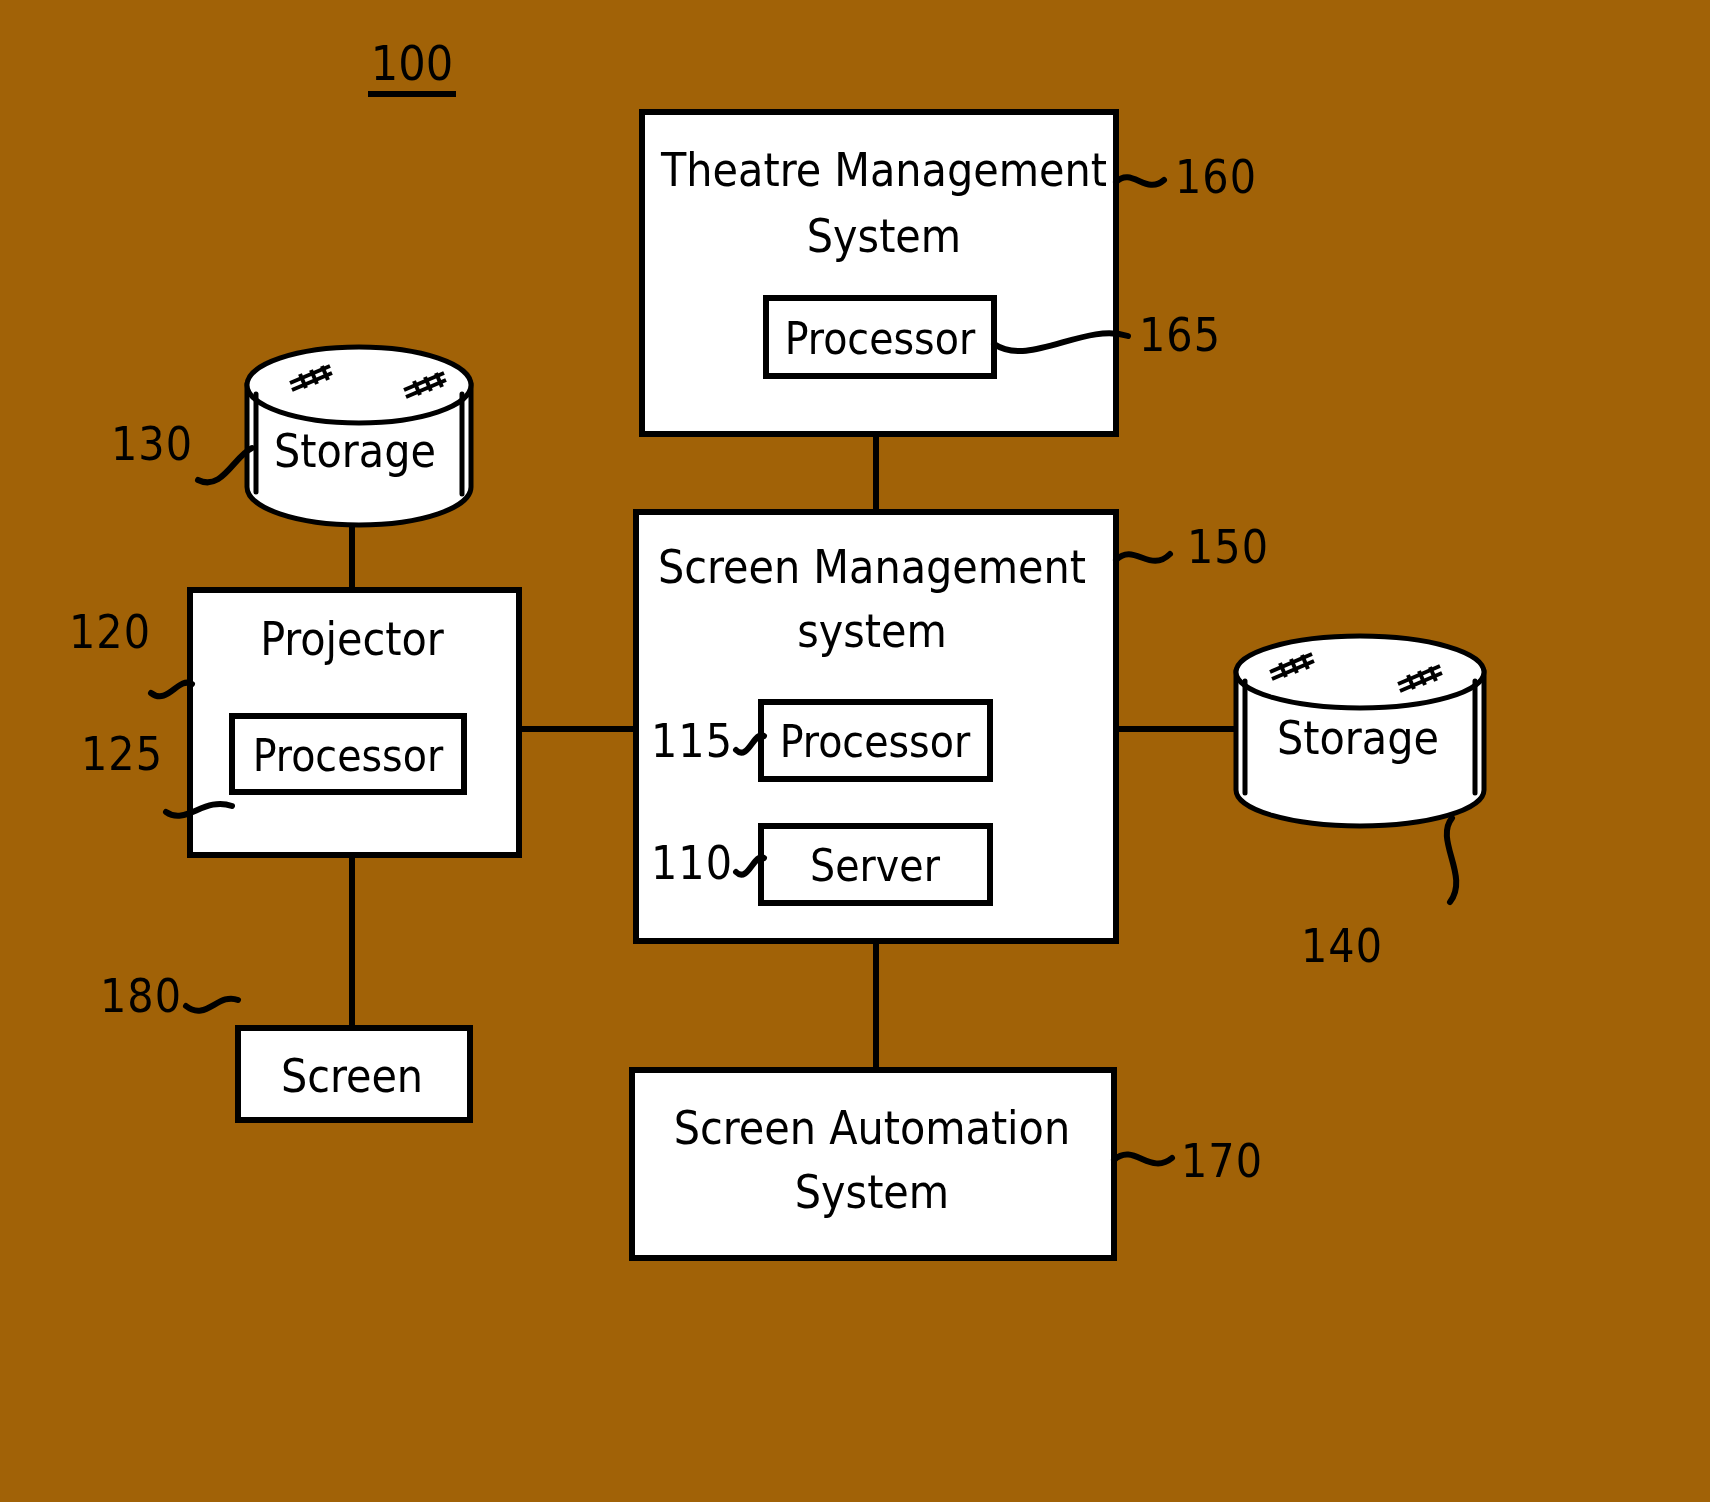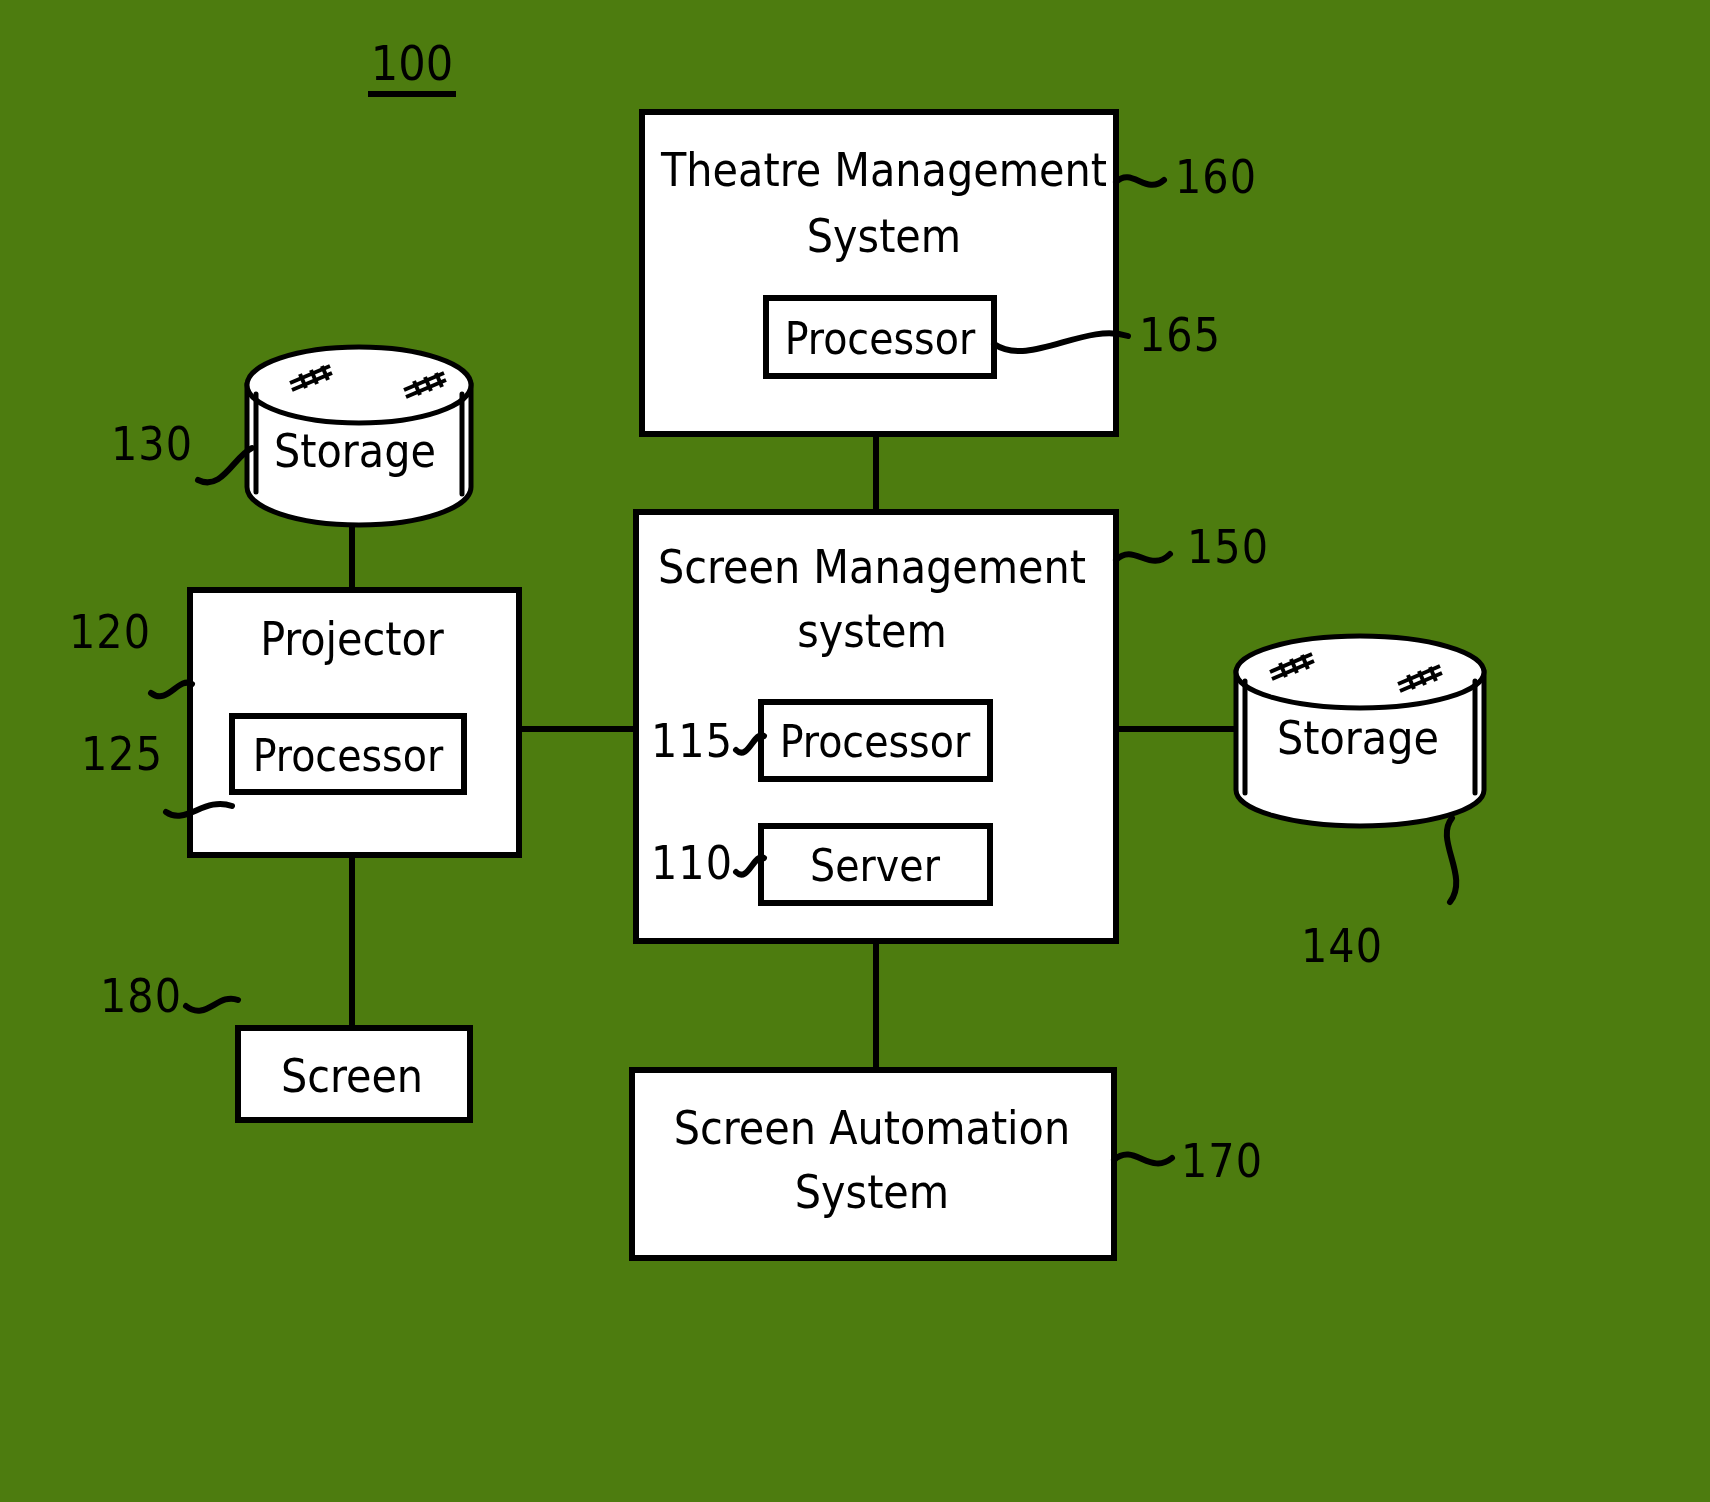--- a/index.html
+++ b/index.html
@@ -7,21 +7,21 @@
     padding: 0;
     background: #ffffff;
   }
   body {
     font-family: "DejaVu Sans", sans-serif;
   }
   #canvas {
     position: relative;
     width: 1710px;
     height: 1502px;
-    background: #4d7c0f;
+    background: #a16207;
     overflow: hidden;
   }
   #figure-svg {
     position: absolute;
     left: 0;
     top: 0;
     width: 1710px;
     height: 1502px;
   }
   .fig-text {

